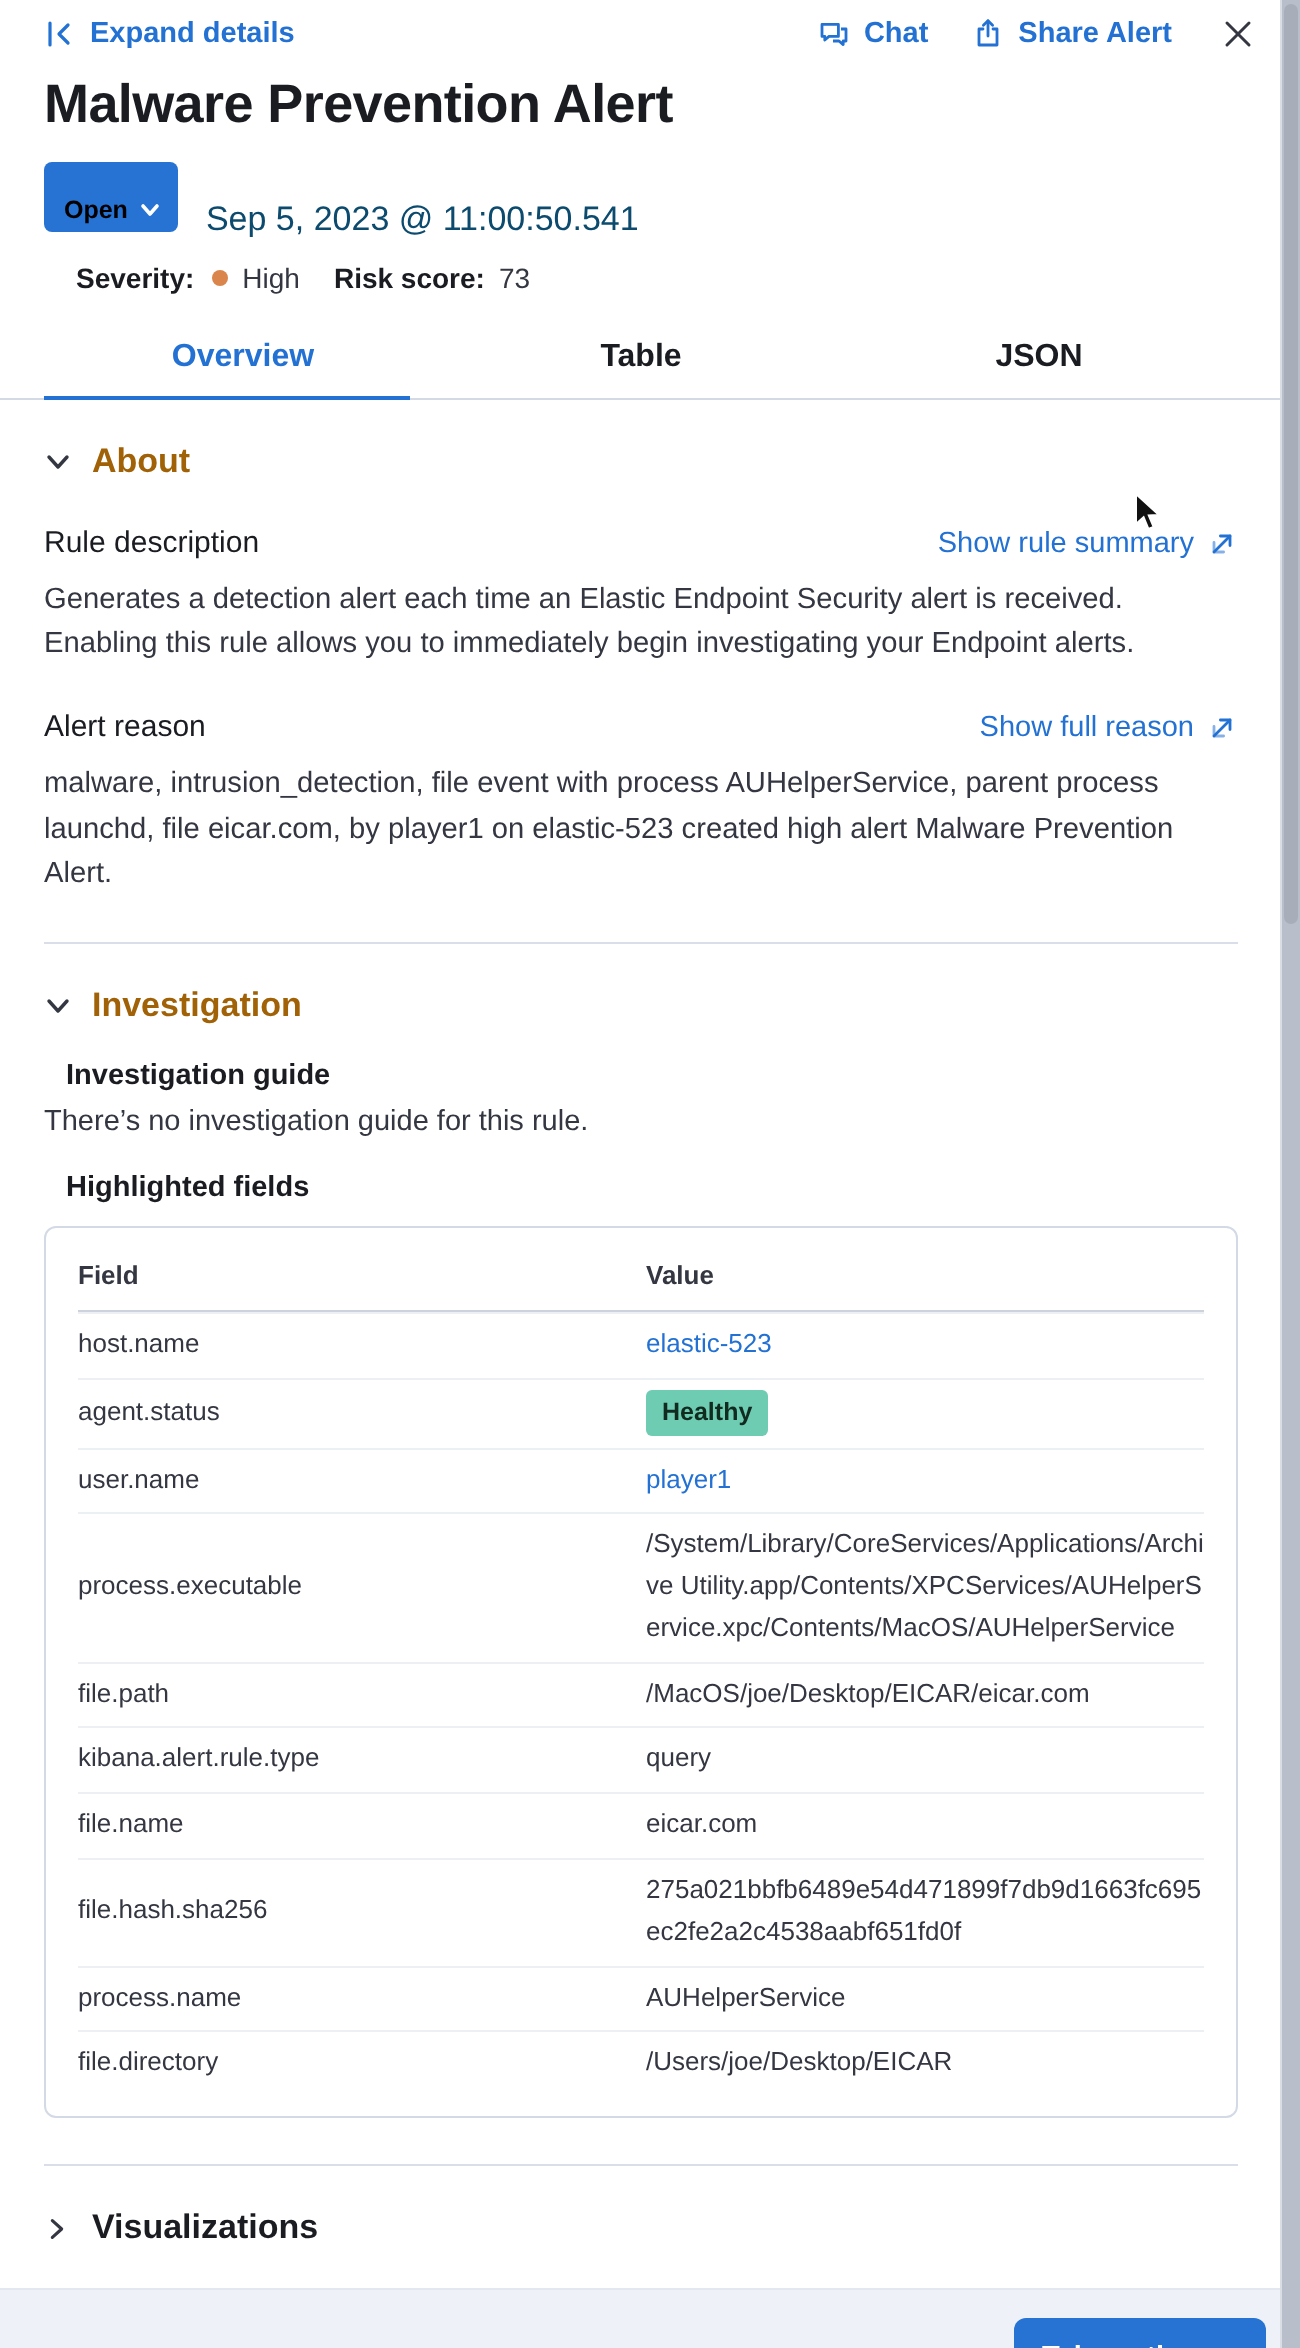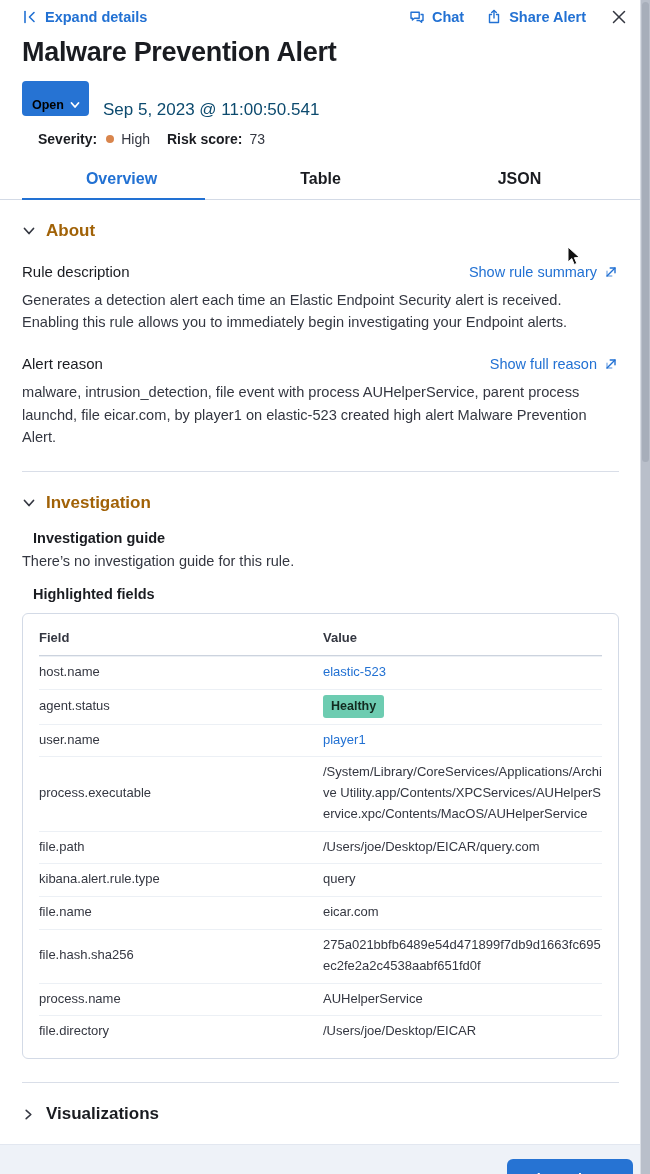--- a/index.html
+++ b/index.html
@@ -196,21 +196,21 @@
         <div class="hl-row">
           <span class="hl-field">user.name</span>
           <span class="hl-value"><span class="hl-link">player1</span></span>
         </div>
         <div class="hl-row">
           <span class="hl-field">process.executable</span>
           <span class="hl-value">/System/Library/CoreServices/Applications/Archive Utility.app/Contents/XPCServices/AUHelperService.xpc/Contents/MacOS/AUHelperService</span>
         </div>
         <div class="hl-row">
           <span class="hl-field">file.path</span>
-          <span class="hl-value">/Users/joe/Desktop/EICAR/query.com</span>
+          <span class="hl-value">/MacOS/joe/Desktop/EICAR/eicar.com</span>
         </div>
         <div class="hl-row">
           <span class="hl-field">kibana.alert.rule.type</span>
           <span class="hl-value">query</span>
         </div>
         <div class="hl-row">
           <span class="hl-field">file.name</span>
           <span class="hl-value">eicar.com</span>
         </div>
         <div class="hl-row">

